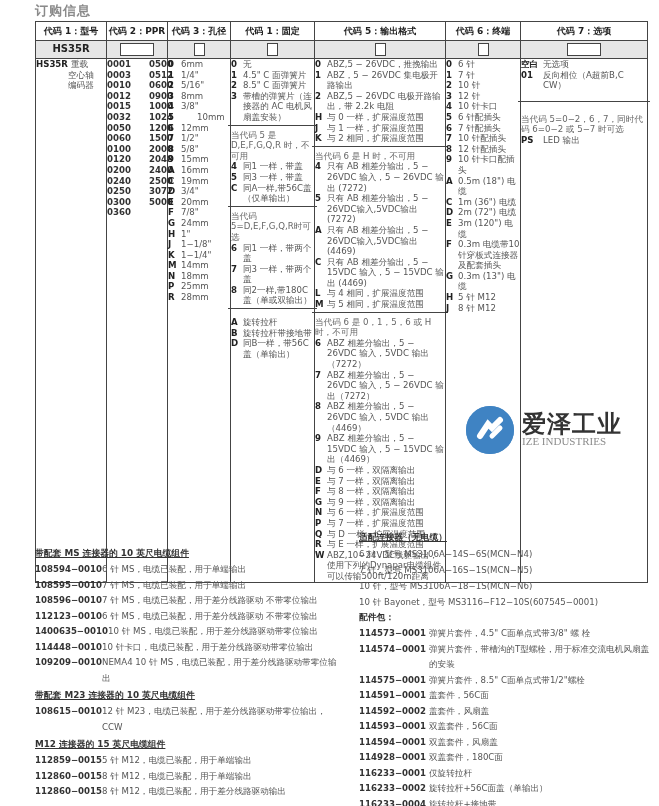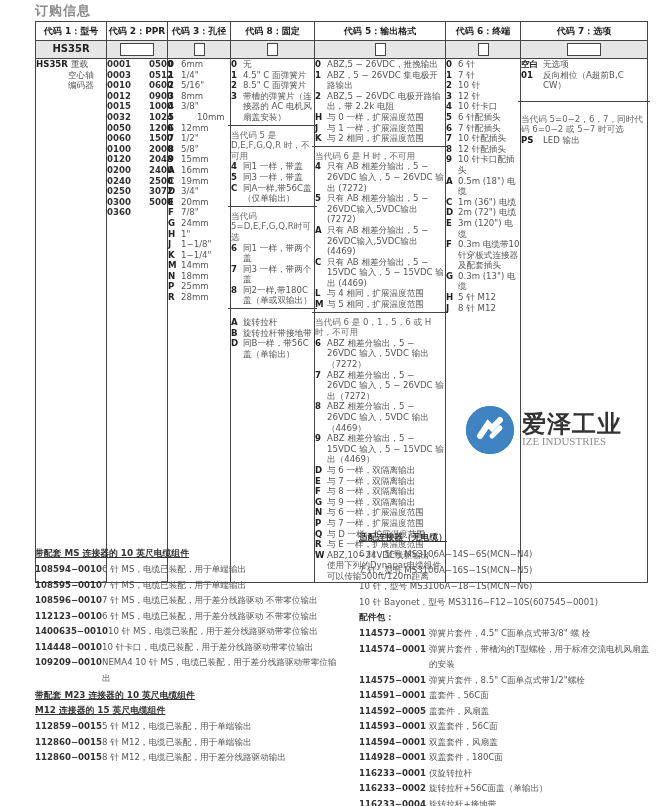--- a/index.html
+++ b/index.html
@@ -47,21 +47,21 @@
       <col style="width:84px">
     <col style="width:131px">
       <col style="width:75px">
       <col style="width:127px">
   </colgroup>
   <tbody>
       <tr>
     <th>代码 1：型号</th>
     <th>代码 2：PPR</th>
     <th>代码 3：孔径</th>
-    <th>代码 8：固定</th>
+    <th>代码 1：固定</th>
     <th>代码 5：输出格式</th>
     <th>代码 6：终端</th>
     <th>代码 7：选项</th>
   </tr>
   <tr class="codes">
     <td><span class="model-code">HS35R</span></td>
     <td><span class="box w"></span></td>
     <td><span class="box n"></span></td>
     <td><span class="box n"></span></td>
     <td><span class="box n"></span></td>
@@ -532,20 +532,26 @@
       <div class="pl">
         <span class="pn" style="min-width: 66px;">114448−0010</span>
         <span class="pd">10 针卡口，电缆已装配，用于差分线路驱动带零位输出</span>
       </div>
       <div class="pl">
         <span class="pn" style="min-width: 66px;">109209−0010</span>
         <span class="pd">NEMA4 10 针 MS，电缆已装配，用于差分线路驱动带零位输出</span>
       </div>
     </div>
   <h4 style="margin-top:4px">带配套 M23 连接器的 10 英尺电缆组件</h4>
+  <div>
+      <div class="pl">
+        <span class="pn" style="min-width: 66px;">108615−0010</span>
+        <span class="pd">12 针 M23，电缆已装配，用于差分线路驱动带零位输出，CCW</span>
+      </div>
+    </div>
   <h4 style="margin-top:4px">M12 连接器的 15 英尺电缆组件</h4>
   <div>
       <div class="pl">
         <span class="pn" style="min-width: 66px;">112859−0015</span>
         <span class="pd">5 针 M12，电缆已装配，用于单端输出</span>
       </div>
       <div class="pl">
         <span class="pn" style="min-width: 66px;">112860−0015</span>
         <span class="pd">8 针 M12，电缆已装配，用于单端输出</span>
       </div>
@@ -576,21 +582,21 @@
       </div>
       <div class="pl">
         <span class="pn" style="min-width: 70px;">114575−0001</span>
         <span class="pd">弹簧片套件，8.5" C面单点式带1/2"螺栓</span>
       </div>
       <div class="pl">
         <span class="pn" style="min-width: 70px;">114591−0001</span>
         <span class="pd">盖套件，56C面</span>
       </div>
       <div class="pl">
-        <span class="pn" style="min-width: 70px;">114592−0005</span>
+        <span class="pn" style="min-width: 70px;">114592−0002</span>
         <span class="pd">盖套件，风扇盖</span>
       </div>
       <div class="pl">
         <span class="pn" style="min-width: 70px;">114593−0001</span>
         <span class="pd">双盖套件，56C面</span>
       </div>
       <div class="pl">
         <span class="pn" style="min-width: 70px;">114594−0001</span>
         <span class="pd">双盖套件，风扇盖</span>
       </div>

